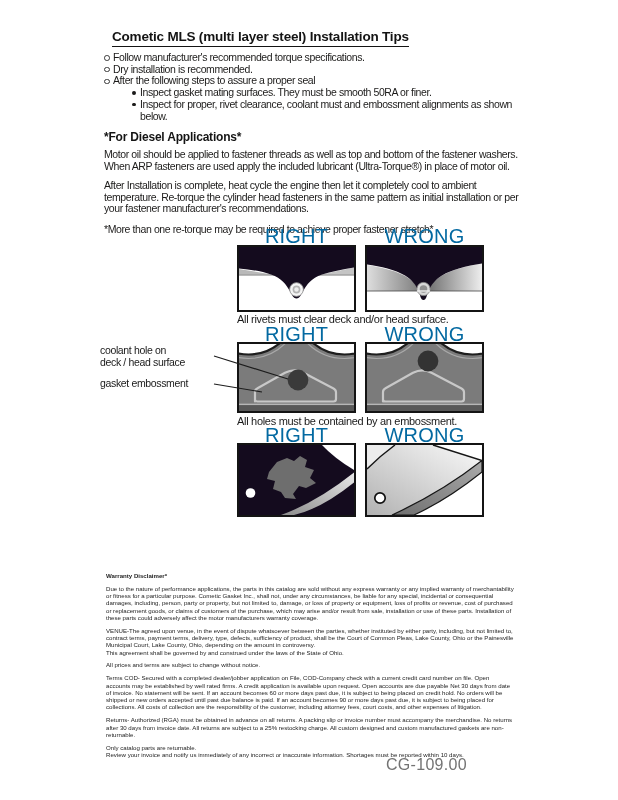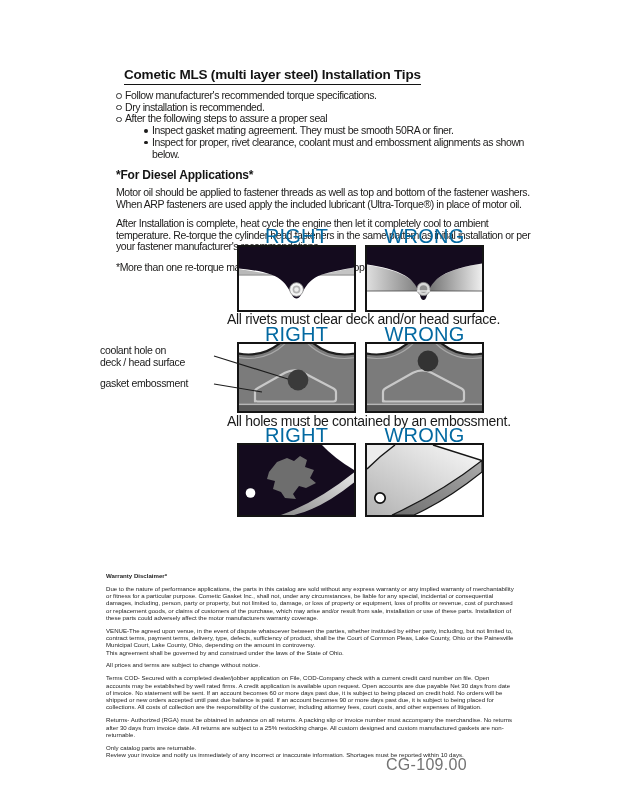--- a/index.html
+++ b/index.html
@@ -2,21 +2,21 @@
 <html><head>
 <meta charset="utf-8">
 <style>
   html,body{margin:0;padding:0;background:#e9e9e9;}
   .page{
     position:relative;width:618px;height:800px;background:#ffffff;
     font-family:"Liberation Sans",sans-serif;color:#1c1b1a;overflow:hidden;
     margin:0 auto;
   }
   
-  .content{position:absolute;left:116px;top:27px;width:424px;margin-top:38px;}
+  .content{position:absolute;left:104px;top:27px;width:424px;}
   .title{
     display:inline-block;margin:0 0 0 8px;font-size:13.5px;font-weight:bold;
     letter-spacing:-0.2px;border-bottom:1.6px solid #141414;padding-bottom:2px;color:#141414;
   }
   .tips{list-style:none;margin:5px 0 0 0;padding:0;font-size:10.5px;letter-spacing:-0.4px;}
   .tips li{position:relative;line-height:11.7px;padding-left:9px;}
   .tips li.main::before{
     content:"";position:absolute;left:0;top:3.2px;width:3.6px;height:3.6px;
     border:1px solid #3a3a3a;border-radius:50%;background:#fff;
   }
@@ -29,21 +29,21 @@
   .para{margin:5px 0 0 0;font-size:10.5px;letter-spacing:-0.4px;line-height:11.5px;}
   .para.second{margin-top:8px;}
   .para.note{margin-top:9px;}
   
   .dg-label{
     position:absolute;width:119px;text-align:center;font-size:20px;color:#0369a1;
     line-height:14px;letter-spacing:0.2px;
   }
   .panel{position:absolute;width:119px;border:2px solid #141414;background:#fff;box-sizing:border-box;}
   .panel svg{display:block;width:115px;}
-  .caption{position:absolute;left:227px;font-size:14px;letter-spacing:-0.3px;line-height:12.5px;color:#1a1a1a;}
+  .caption{position:absolute;left:237px;font-size:11px;letter-spacing:-0.3px;line-height:12.5px;color:#1a1a1a;}
   .ann{
     position:absolute;width:112px;text-align:left;font-size:10.5px;letter-spacing:-0.35px;
     line-height:12px;color:#1a1a1a;white-space:pre-line;
   }
   .leader-overlay{position:absolute;left:0;top:0;pointer-events:none;}
   
   .legal{position:absolute;left:106px;top:572px;width:408px;color:#242424;}
   .legal-head{margin:0 0 6px 0;font-size:6.3px;font-weight:bold;line-height:7.3px;}
   .legal p{margin:0 0 5.5px 0;font-size:6.1px;line-height:7.3px;white-space:pre-line;}
   
@@ -53,21 +53,21 @@
 <body>
 
 <div class="page">
 
   <div class="content">
     <h1 class="title">Cometic MLS (multi layer steel) Installation Tips</h1>
     <ul class="tips">
       <li class="main">Follow manufacturer's recommended torque specifications.</li>
       <li class="main">Dry installation is recommended.</li>
       <li class="main">After the following steps to assure a proper seal</li>
-      <li class="sub">Inspect gasket mating agreement.  They must be smooth 50RA or finer.</li>
+      <li class="sub">Inspect gasket mating surfaces.  They must be smooth 50RA or finer.</li>
       <li class="sub">Inspect for proper, rivet clearance, coolant must and embossment alignments as shown below.</li>
     </ul>
     <h2 class="diesel-heading">*For Diesel Applications*</h2>
     <p class="para">Motor oil should be applied to fastener threads as well as top and bottom of the fastener washers. When ARP fasteners are used apply the included lubricant (Ultra-Torque®) in place of motor oil.</p>
     <p class="para second">After Installation is complete, heat cycle the engine then let it completely cool to ambient temperature. Re-torque the cylinder head fasteners in the same pattern as initial installation or per your fastener manufacturer's recommendations.</p>
     <p class="para note">*More than one re-torque may be required to achieve proper fastener stretch*</p>
   </div>
 
   <div class="dg-label" style="left:237px;top:229px;">RIGHT</div>
   <div class="dg-label" style="left:365px;top:229px;">WRONG</div>

